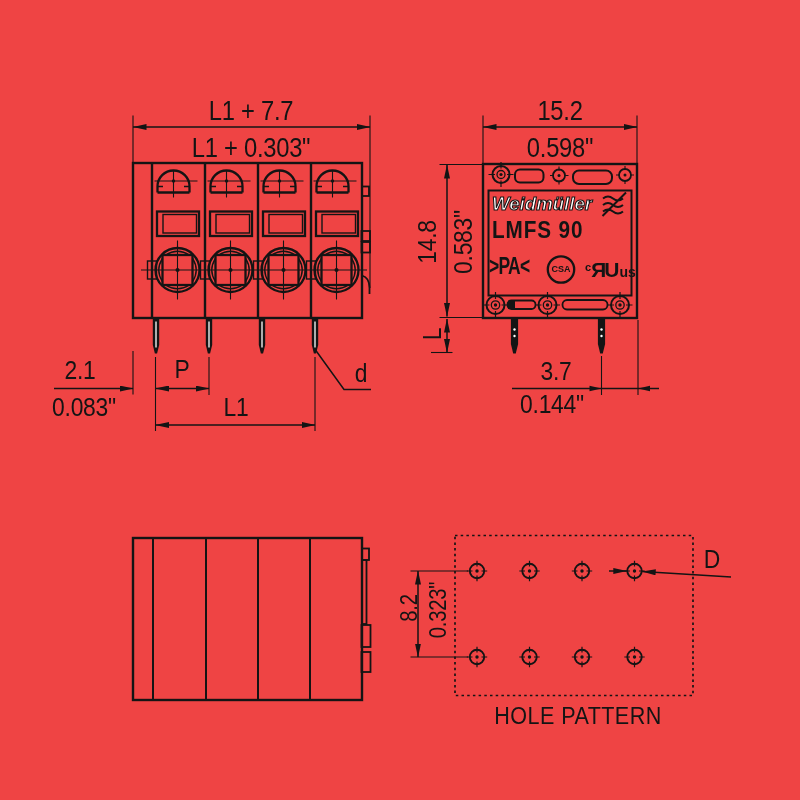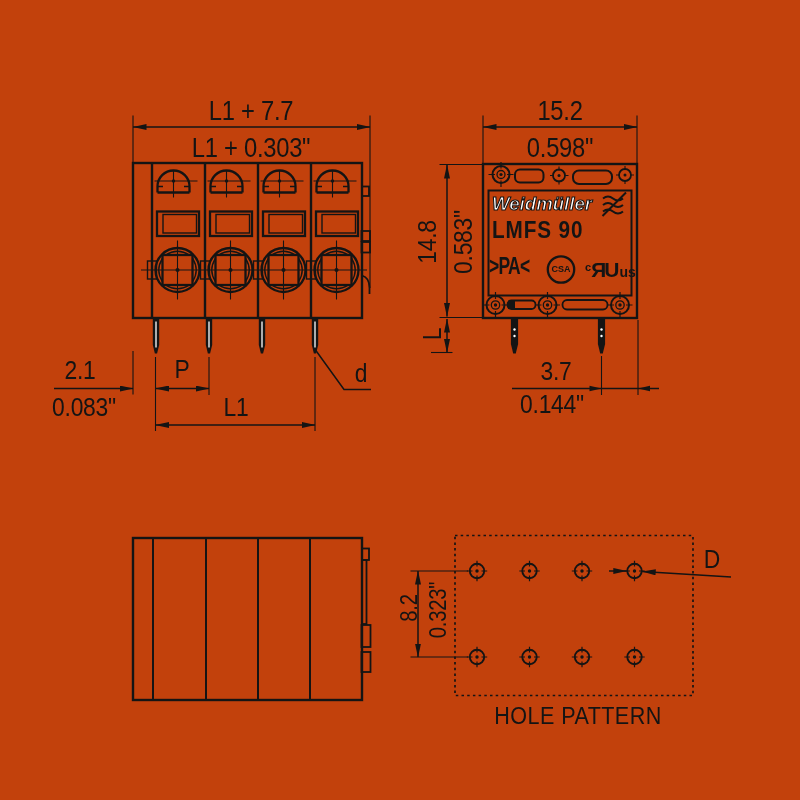--- a/index.html
+++ b/index.html
@@ -1,16 +1,16 @@
 <!DOCTYPE html>
 <html><head>
 <meta charset="utf-8">
 <style>
   html,body{margin:0;padding:0;background:#fff;}
-  #stage{position:relative;width:800px;height:800px;background:#c2410c;overflow:hidden;
+  #stage{position:relative;width:800px;height:800px;background:#ef4444;overflow:hidden;
          font-family:"Liberation Sans",sans-serif;color:#141414;}
   svg{position:absolute;left:0;top:0;}
   .t{position:absolute;white-space:nowrap;color:#141414;
      transform:translate(-50%,-50%) scaleX(0.88);letter-spacing:-0.3px;}
   .d27{font-size:27px;}
   .d26{font-size:26px;}
   .d23{font-size:23px;}
   .rot{transform:translate(-50%,-50%) rotate(-90deg) scaleX(0.88);}
   .title{font-size:24.5px;letter-spacing:0.5px;}
   .lbl{position:absolute;white-space:nowrap;color:#141414;}

